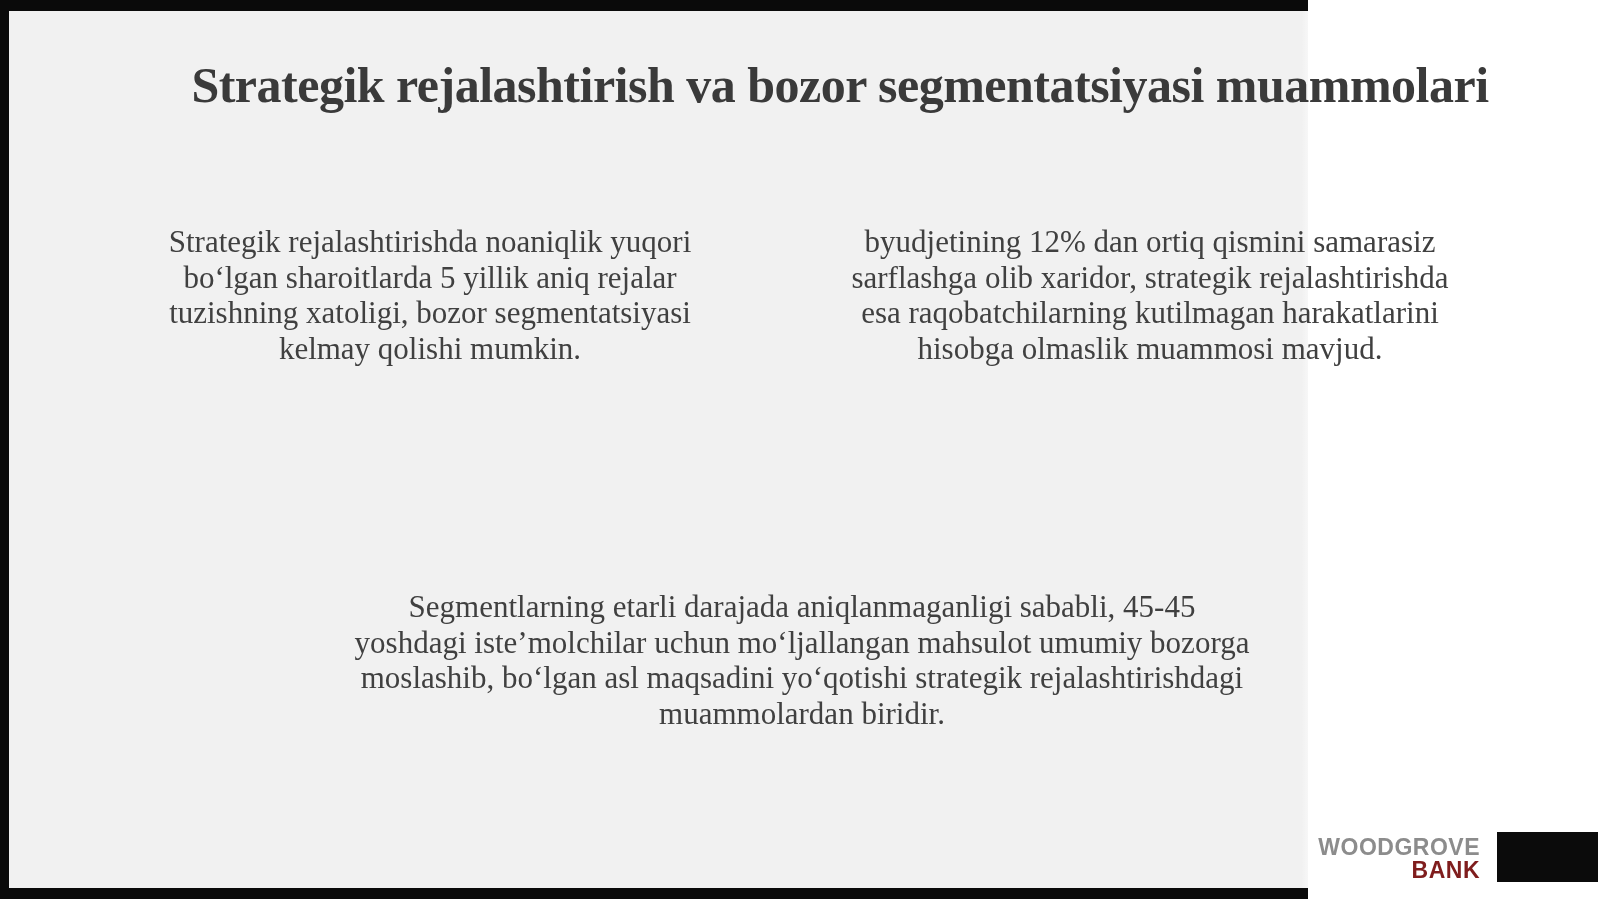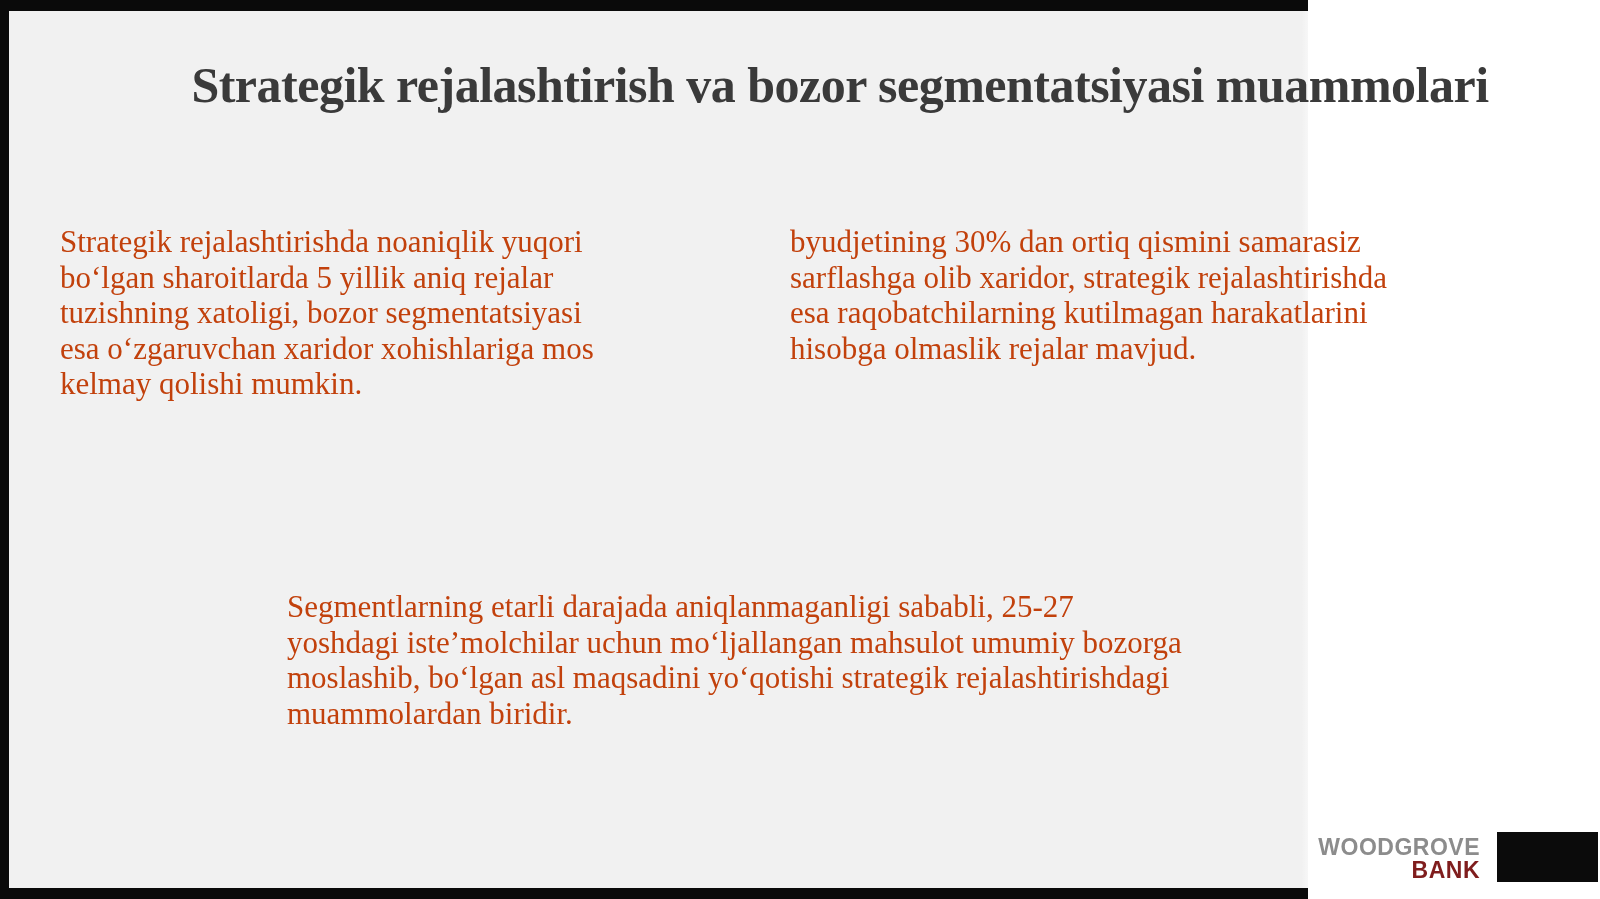--- a/index.html
+++ b/index.html
@@ -23,21 +23,21 @@
   .slide-title {
     position: absolute; left: 70px; top: 56px; width: 1540px;
     text-align: center; white-space: nowrap;
     font-size: 50px; font-weight: bold; letter-spacing: -0.5px;
     color: #3a3a3a;
   }
   
   .text-block {
     position: absolute;
     font-size: 31px; line-height: 35.5px;
-    color: #c2410c; text-align: left;
+    color: #404040; text-align: center;
   }
   .col-left    { left: 60px;  top: 224px; width: 740px;  }
   .col-right   { left: 790px; top: 224px; width: 720px;  }
   .bottom-para { left: 287px; top: 589px; width: 1030px; }
   
   .logo {
     position: absolute; left: 1318px; top: 831px;
     display: flex; align-items: flex-end;
     font-family: "Liberation Sans", sans-serif;
   }
@@ -60,33 +60,32 @@
 <div class="frame-top"></div>
 <div class="frame-left"></div>
 <div class="frame-bottom"></div>
 
 <div class="slide-title">Strategik rejalashtirish va bozor segmentatsiyasi muammolari</div>
 
 <div class="text-block col-left">
   <div>Strategik rejalashtirishda noaniqlik yuqori</div>
   <div>boʻlgan sharoitlarda 5 yillik aniq rejalar</div>
   <div>tuzishning xatoligi, bozor segmentatsiyasi</div>
-  <div>esa oʻzgaruvchan xaridor xohishlariga mos</div>
   <div>kelmay qolishi mumkin.</div>
 </div>
 
 <div class="text-block col-right">
-  <div>byudjetining 30% dan ortiq qismini samarasiz</div>
+  <div>byudjetining 12% dan ortiq qismini samarasiz</div>
   <div>sarflashga olib xaridor, strategik rejalashtirishda</div>
   <div>esa raqobatchilarning kutilmagan harakatlarini</div>
-  <div>hisobga olmaslik rejalar mavjud.</div>
+  <div>hisobga olmaslik muammosi mavjud.</div>
 </div>
 
 <div class="text-block bottom-para">
-  <div>Segmentlarning etarli darajada aniqlanmaganligi sababli, 25-27</div>
+  <div>Segmentlarning etarli darajada aniqlanmaganligi sababli, 45-45</div>
   <div>yoshdagi iste’molchilar uchun moʻljallangan mahsulot umumiy bozorga</div>
   <div>moslashib, boʻlgan asl maqsadini yoʻqotishi strategik rejalashtirishdagi</div>
   <div>muammolardan biridir.</div>
 </div>
 
 <div class="logo">
   <div class="logo-text">
     <span class="logo-woodgrove">WOODGROVE</span>
     <span class="logo-bank">BANK</span>
   </div>

